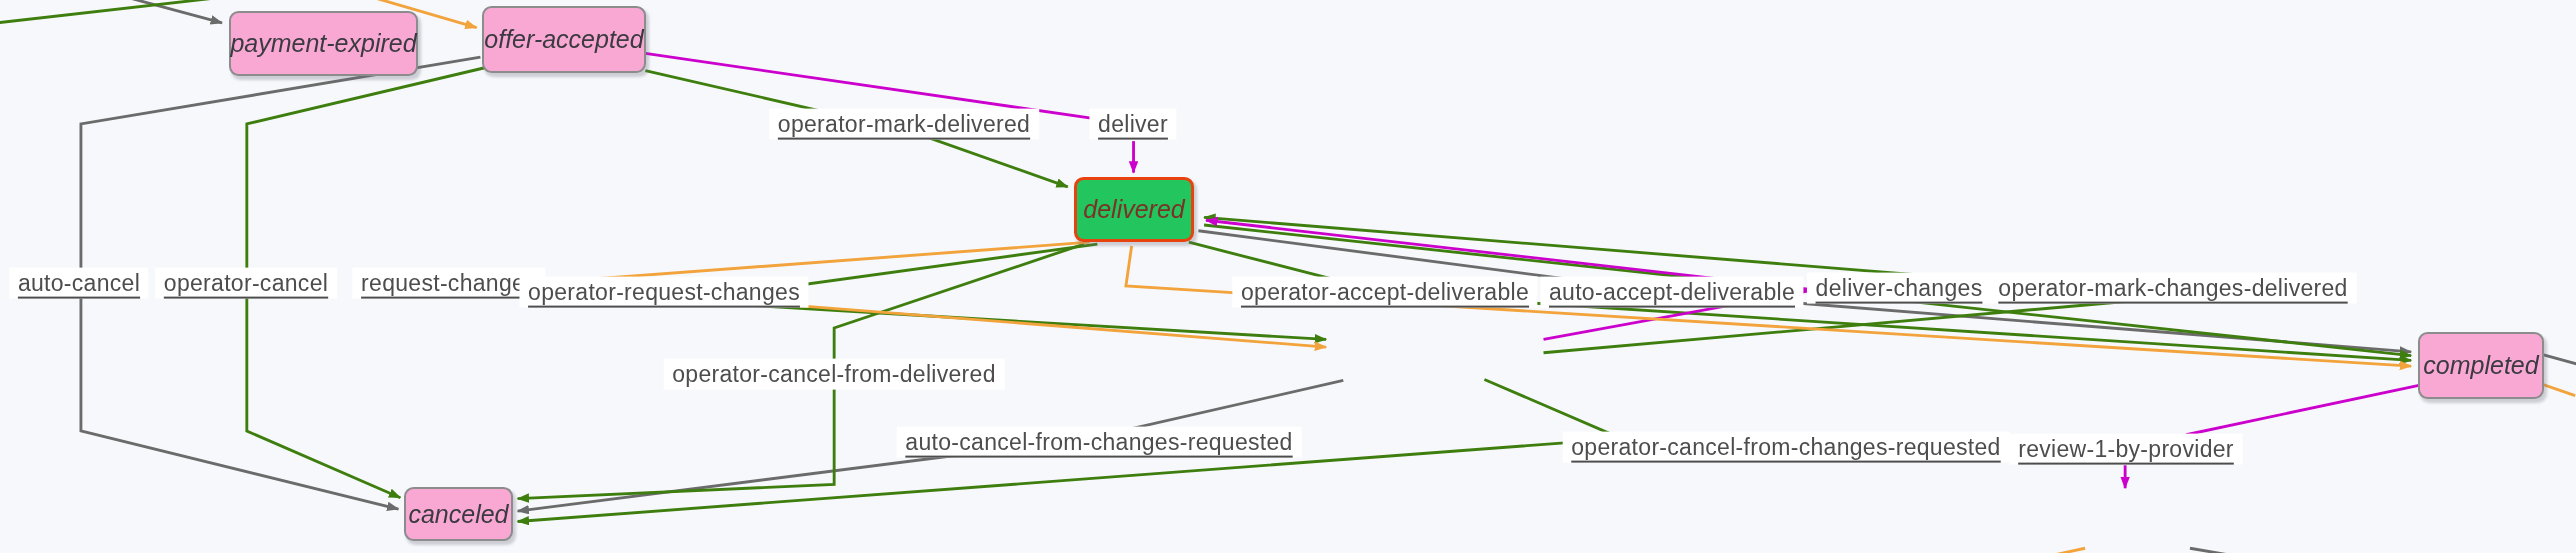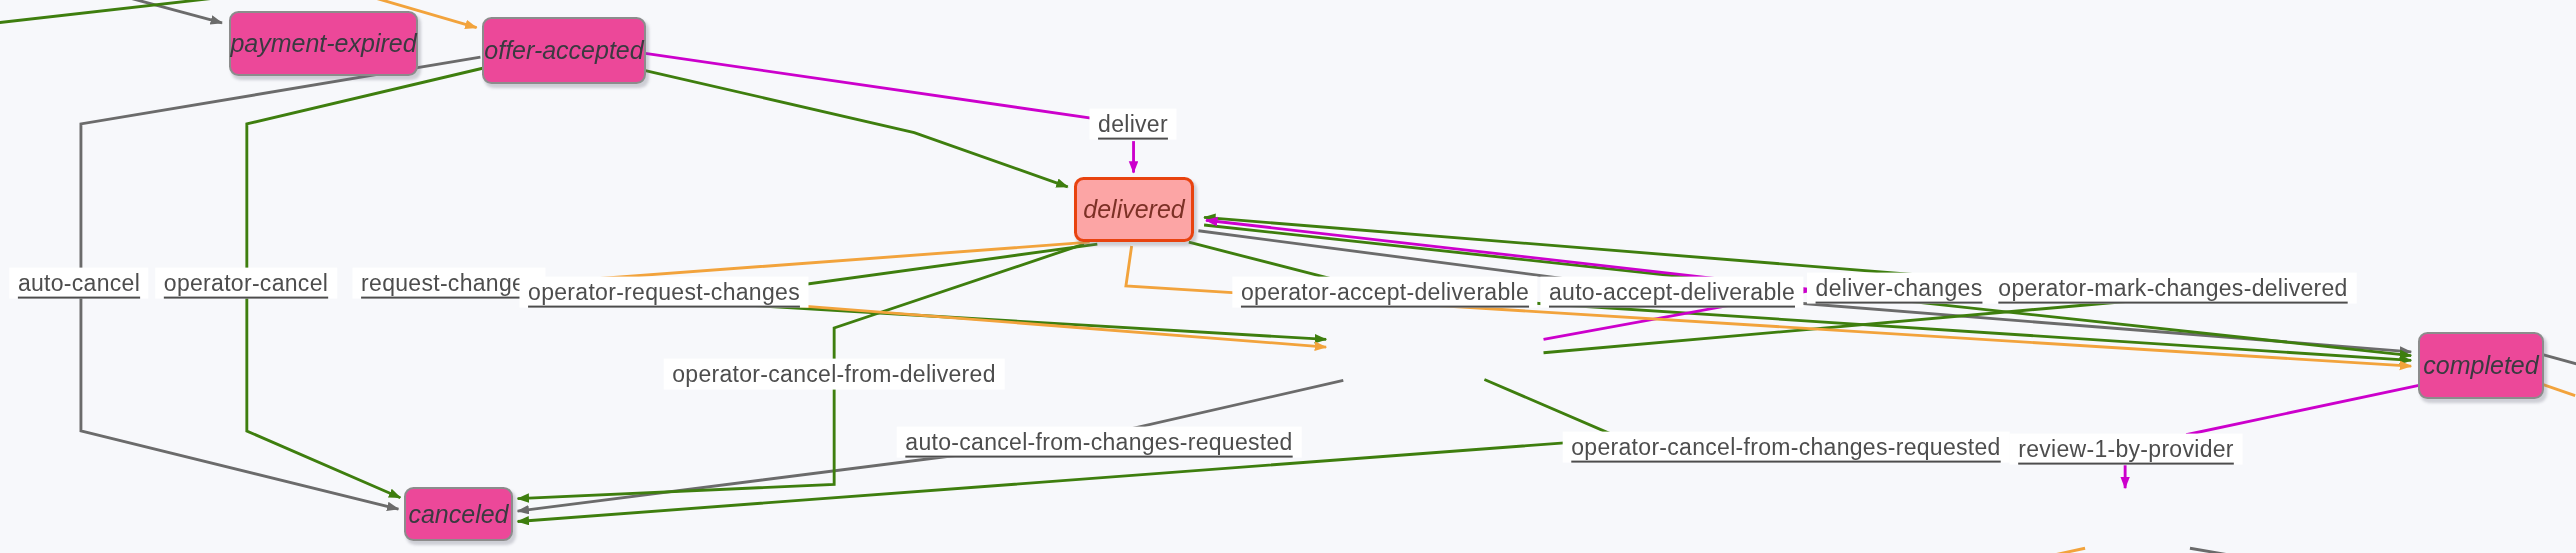--- a/index.html
+++ b/index.html
@@ -11,24 +11,24 @@
   .e-green{stroke:#3e7e0e;}
   .e-magenta{stroke:#cc00cc;}
   .e-orange{stroke:#f2a33c;}
   .elabel{position:absolute;z-index:2;transform:translate(-50%,-50%);
           background:#ffffff;padding:1.9px 8.6px;white-space:nowrap;
           font-size:23px;color:#4d4d4d;letter-spacing:0.3px;
           text-decoration:underline;text-underline-offset:5.7px;
           text-decoration-thickness:1.9px;cursor:pointer;}
   .elabel.nou{text-decoration:none;cursor:default;}
   .node{position:absolute;z-index:3;display:flex;align-items:center;justify-content:center;
-        border:2.4px solid #8c8c8c;border-radius:9.5px;background:#ec4899;
+        border:2.4px solid #8c8c8c;border-radius:9.5px;background:#f9a8d4;
         font-style:italic;font-size:25px;color:#3a3a40;white-space:nowrap;
         box-shadow:2.9px 3.8px 2.9px rgba(110,110,125,.30);cursor:pointer;}
-  .node.hl{border:3.8px solid #e8430f;background:#fca5a5;color:#7c3126;}
+  .node.hl{border:3.8px solid #e8430f;background:#22c55e;color:#7c3126;}
 </style>
 </head>
 <body>
 
 <div class="canvas">
 
   <svg width="2576" height="553" viewBox="0 0 2700 580">
     <defs>
       <marker id="ah-gray" markerUnits="userSpaceOnUse" markerWidth="18" markerHeight="14" refX="12" refY="5" orient="auto">
         <path d="M0,0 L13,5 L0,10 z" fill="#6b6b6b"></path>
@@ -68,34 +68,35 @@
     <polyline class="edge e-magenta" points="2546,402 2292,456"></polyline>
     <polyline class="edge e-magenta" points="2228,488 2228,512" marker-end="url(#ah-magenta)"></polyline>
 
     <polyline class="edge e-orange" points="386,-4 499,29" marker-end="url(#ah-orange)"></polyline>
     <polyline class="edge e-orange" points="1186,258 1180,300 2528,384" marker-end="url(#ah-orange)"></polyline>
     <polyline class="edge e-orange" points="1142,254 548,298 1390,364" marker-end="url(#ah-orange)"></polyline>
     <polyline class="edge e-orange" points="2654,399 2700,415"></polyline>
     <polyline class="edge e-orange" points="2186,575 2126,588"></polyline>
   </svg>
 
+  <div class="elabel" style="left:904px;top:124px">operator-mark-delivered</div>
   <div class="elabel" style="left:1133px;top:124px">deliver</div>
   <div class="elabel" style="left:79px;top:283px">auto-cancel</div>
   <div class="elabel" style="left:246px;top:283px">operator-cancel</div>
   <div class="elabel" style="left:449px;top:283px">request-changes</div>
   <div class="elabel" style="left:664px;top:292px">operator-request-changes</div>
   <div class="elabel" style="left:1385px;top:292px">operator-accept-deliverable</div>
   <div class="elabel" style="left:1672px;top:292px">auto-accept-deliverable</div>
   <div class="elabel" style="left:1899px;top:288px">deliver-changes</div>
   <div class="elabel" style="left:2173px;top:288px">operator-mark-changes-delivered</div>
   <div class="elabel nou" style="left:834px;top:374px">operator-cancel-from-delivered</div>
   <div class="elabel" style="left:1099px;top:442px">auto-cancel-from-changes-requested</div>
   <div class="elabel" style="left:1786px;top:447px">operator-cancel-from-changes-requested</div>
   <div class="elabel" style="left:2126px;top:449px">review-1-by-provider</div>
 
   <div class="node" style="left:229px;top:11.4px;width:185px;height:61px">payment-expired</div>
-  <div class="node" style="left:482px;top:17px;width:160px;height:63px">offer-accepted</div>
+  <div class="node" style="left:482px;top:6px;width:160px;height:63px">offer-accepted</div>
   <div class="node hl" style="left:1074px;top:177px;width:114px;height:59px">delivered</div>
   <div class="node" style="left:2418px;top:332px;width:122px;height:63px">completed</div>
   <div class="node" style="left:404px;top:487px;width:105px;height:50px">canceled</div>
 
 </div>
 
 
 </body></html>

